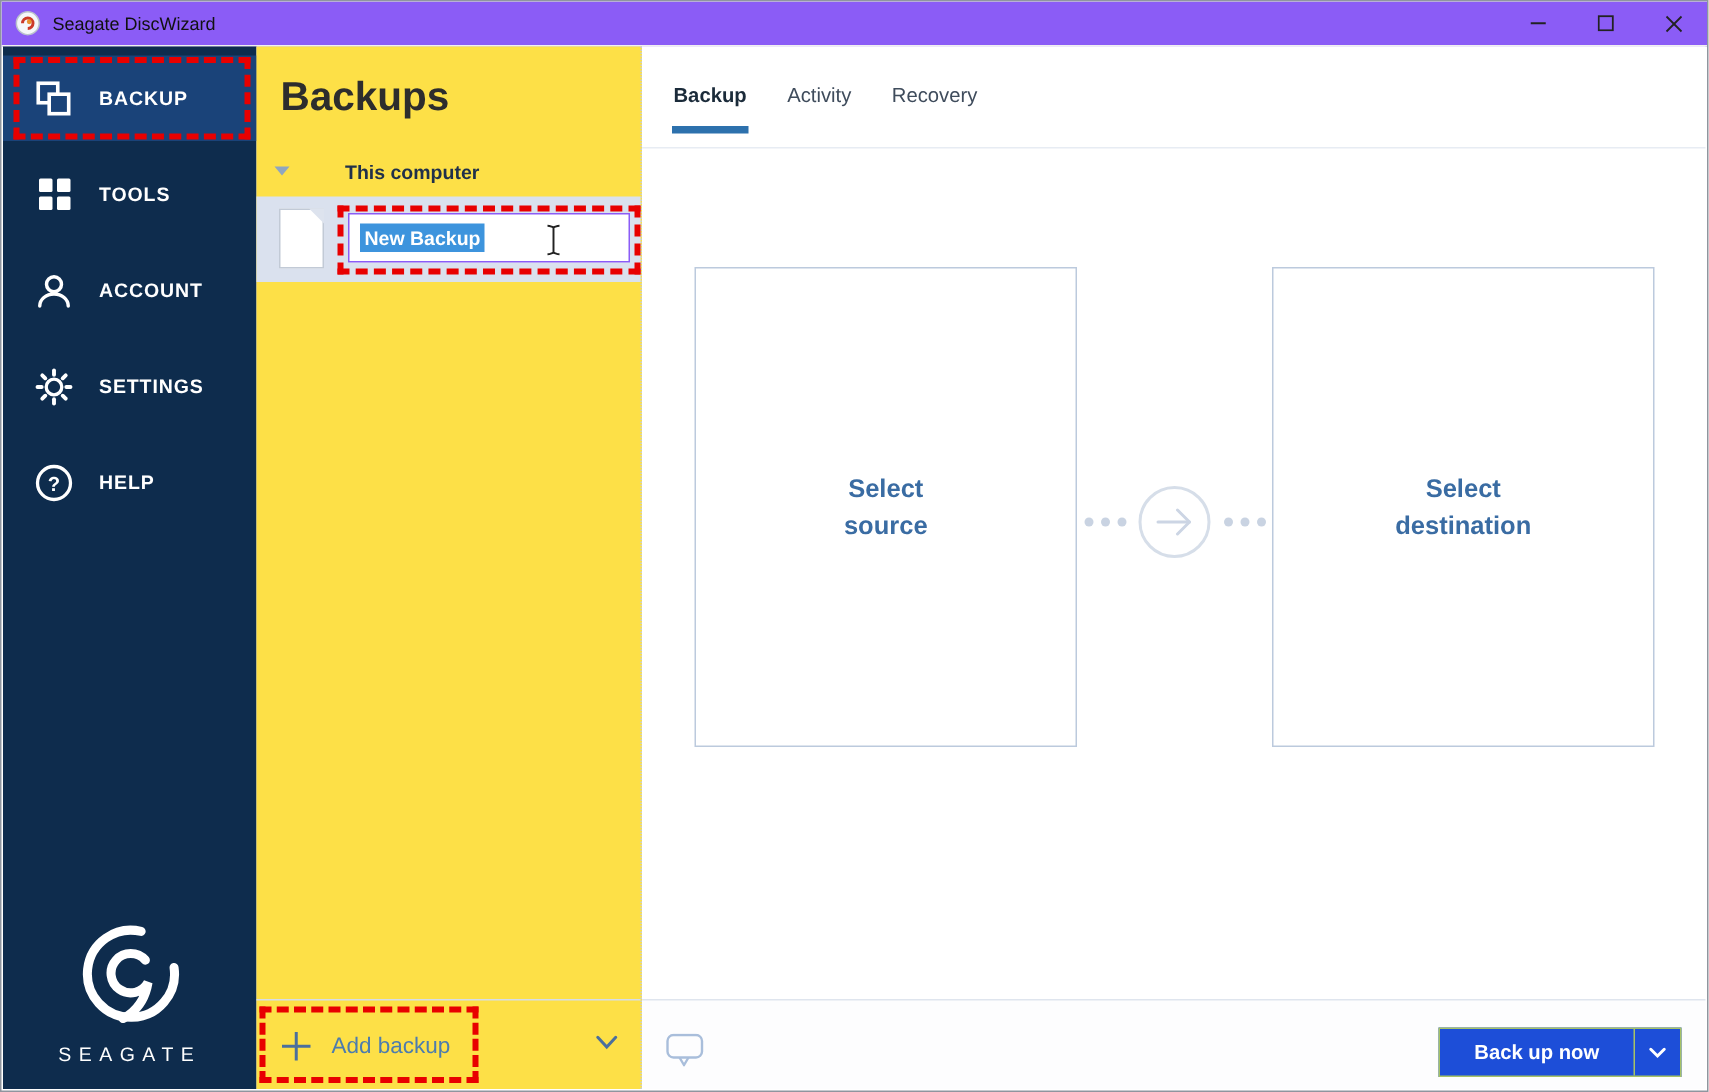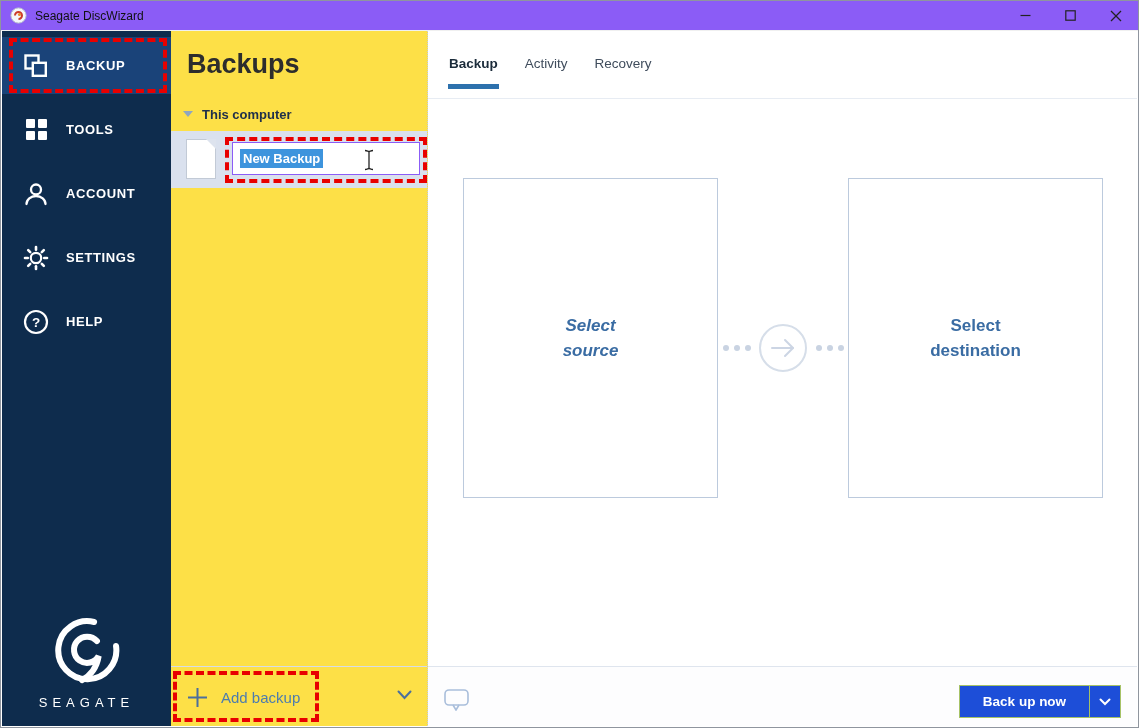--- a/index.html
+++ b/index.html
@@ -22,42 +22,42 @@
   .nav { position:absolute; top:6px; left:0; right:0; }
   .nav-item { height:57px; margin-bottom:7px; display:flex; align-items:center; cursor:pointer; }
   .nav-item.active { background:#1a4379; }
   .nav-icon { width:30px; margin-left:19px; display:flex; justify-content:center; }
   .nav-label { margin-left:15px; color:#fff; font-size:13px; font-weight:bold; letter-spacing:0.6px; }
   .logo-block { position:absolute; bottom:16px; left:0; right:0; text-align:center; }
   .logo-text { display:block; margin-top:6px; color:#fff; font-size:13px; letter-spacing:5px; font-weight:400; }
 
   
   .panel-heading { position:absolute; left:16px; top:18px; font-size:27px; font-weight:600; color:#2d2d2d; }
-  .group-row { position:absolute; left:0; top:73px; height:20px; display:flex; align-items:center; cursor:pointer; }
+  .group-row { position:absolute; left:0; top:73px; height:20px; display:flex; align-items:center; cursor:pointer;gap:28px; }
   .tri-down { margin-left:12px; width:0; height:0; border-left:5px solid transparent; border-right:5px solid transparent; border-top:6px solid #8fa6c0; }
   .group-label { margin-left:9px; font-size:13px; font-weight:bold; color:#20304a; }
   .backup-row { position:absolute; left:0; top:100px; width:256px; height:57px; background:#dae1ee; }
   .doc-icon { position:absolute; left:15px; top:8px; width:30px; height:40px; background:#fff; border:1px solid #c2cad6; }
   .doc-icon::after { content:""; position:absolute; right:-1px; top:-1px; width:0; height:0; border-left:10px solid transparent; border-top:10px solid #dde3ee; border-right:0; box-shadow:-1px 1px 0 #c2cad6 inset; }
   .name-field { position:absolute; left:61px; top:11px; width:188px; height:33px; background:#fff; border:1px solid #8b5cf6; display:flex; align-items:center; padding-left:7px; }
   .sel-text { background:#3d94dd; color:#fff; font-size:13px; font-weight:600; padding:2px 3px; }
   .ibeam { position:absolute; left:130px; top:6px; }
   .panel-bottom { position:absolute; left:0; right:0; bottom:0; height:60px; border-top:1px solid #d6dde9;padding-left:27px; }
   .add-backup { position:absolute; left:0; top:0; height:60px; display:flex; align-items:center; cursor:pointer; }
   .plus-icon { margin-left:16px; }
   .add-label { margin-left:13px; font-size:15px; color:#4d7cae; }
   .panel-chevron { position:absolute; right:15px; top:23px; cursor:pointer; }
 
   
   .tabs { position:absolute; left:20px; top:0; display:flex; gap:25px; }
   .tab { padding:25px 1px 13px 1px; font-size:13.5px; color:#3f4c5c; border-bottom:5px solid transparent; cursor:pointer; }
   .tab.active { color:#1b2b3a; font-weight:bold; border-bottom-color:#2d71ad; }
   .tabs-divider { position:absolute; left:0; right:0; top:67px; height:1px; background:#e7ecf3; }
   .sel-box { position:absolute; top:147px; width:255px; height:320px; border:1px solid #bccadd; background:#fff; display:flex; align-items:center; justify-content:center; cursor:pointer; }
-  .sel-box.src { left:35px;font-style:italic; }
+  .sel-box.src { left:35px; }
   .sel-box.dst { left:420px; }
   .sel-box-label { width:96px; text-align:center; font-size:17px; font-weight:600; color:#3a6ca3; line-height:1.5; }
   .arrow-group { position:absolute; left:290px; top:293px; width:130px; height:48px; display:flex; align-items:center; justify-content:center; }
   .dot { width:6px; height:6px; border-radius:50%; background:#c9d3e2; margin:0 2.5px; }
   .arrow-circle { width:48px; height:48px; border:2px solid #d6dee9; border-radius:50%; margin:0 6px; display:flex; align-items:center; justify-content:center; }
   .main-bottom { position:absolute; left:0; right:0; bottom:0; height:60px; background:#fdfdfe; border-top:1px solid #dfe5ee; }
   .bubble-icon { position:absolute; left:16px; top:22px; cursor:pointer; }
   .green-btn { position:absolute; right:16px; top:18px; height:33px; display:flex; border:1px solid #a6c266; background:#1d4ed8; cursor:pointer; }
   .green-main { width:129px; display:flex; align-items:center; justify-content:center; color:#fff; font-size:13.5px; font-weight:600; }
   .green-arrow { width:31px; border-left:1px solid #a6c266; display:flex; align-items:center; justify-content:center; }

